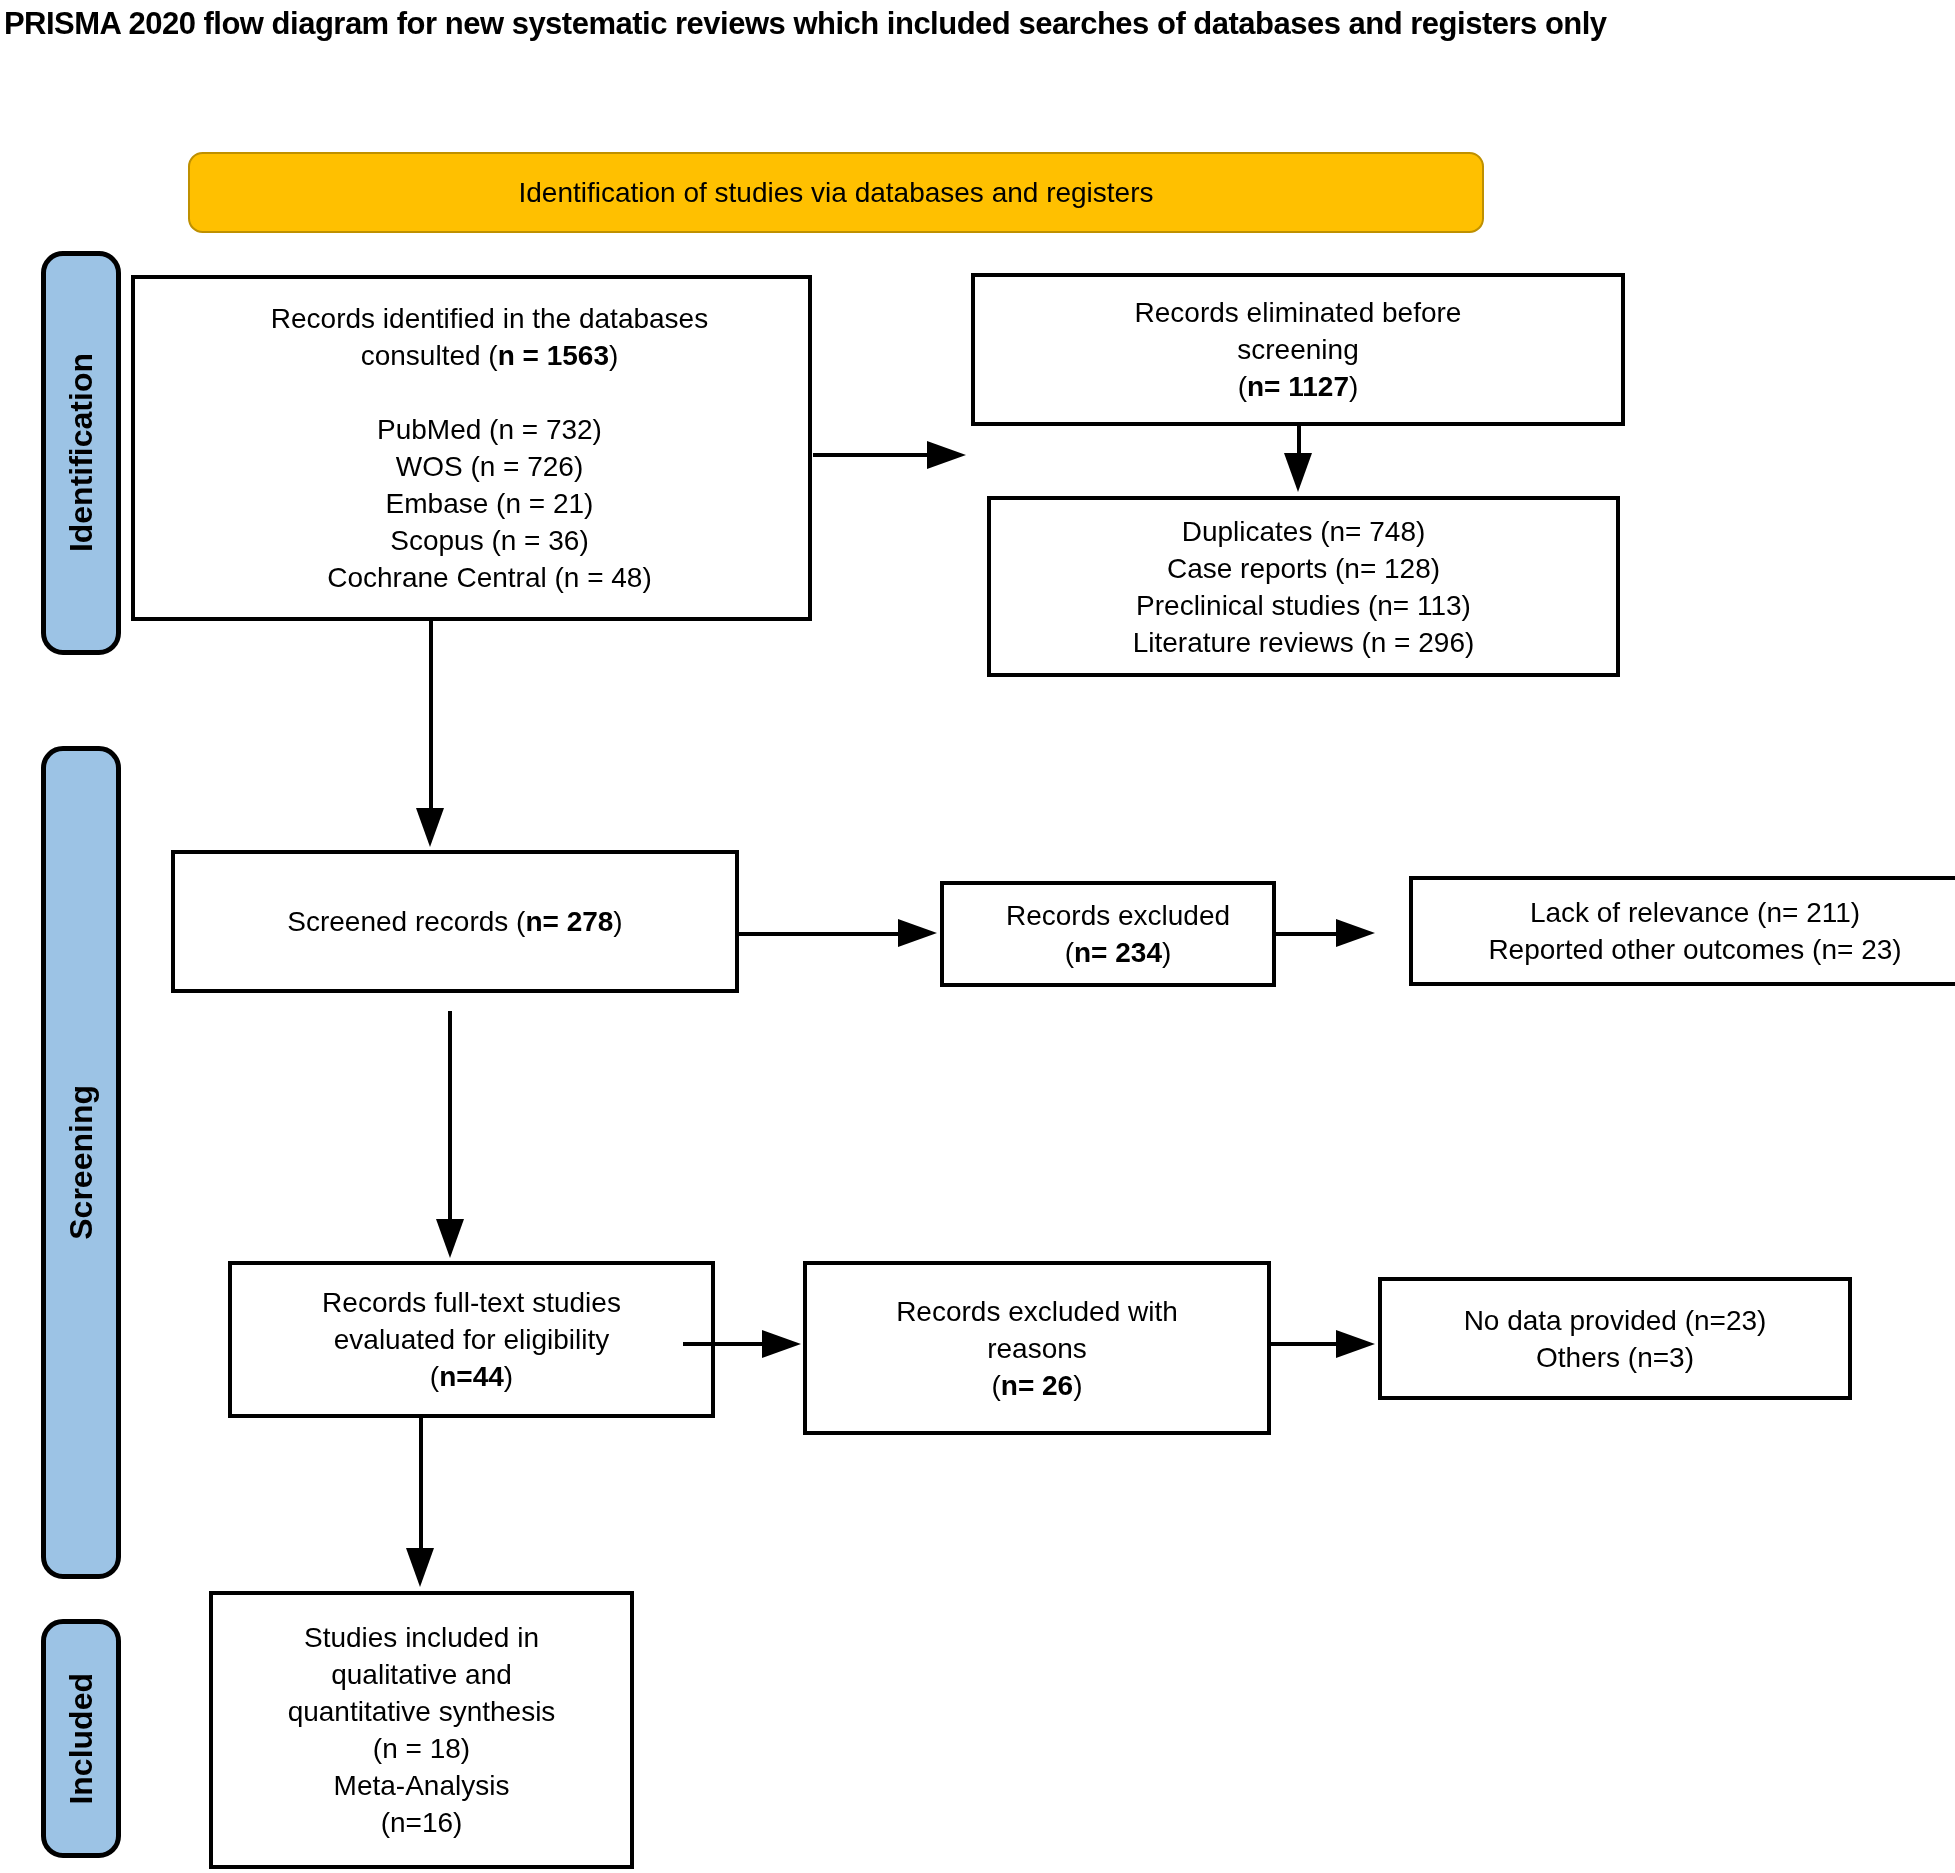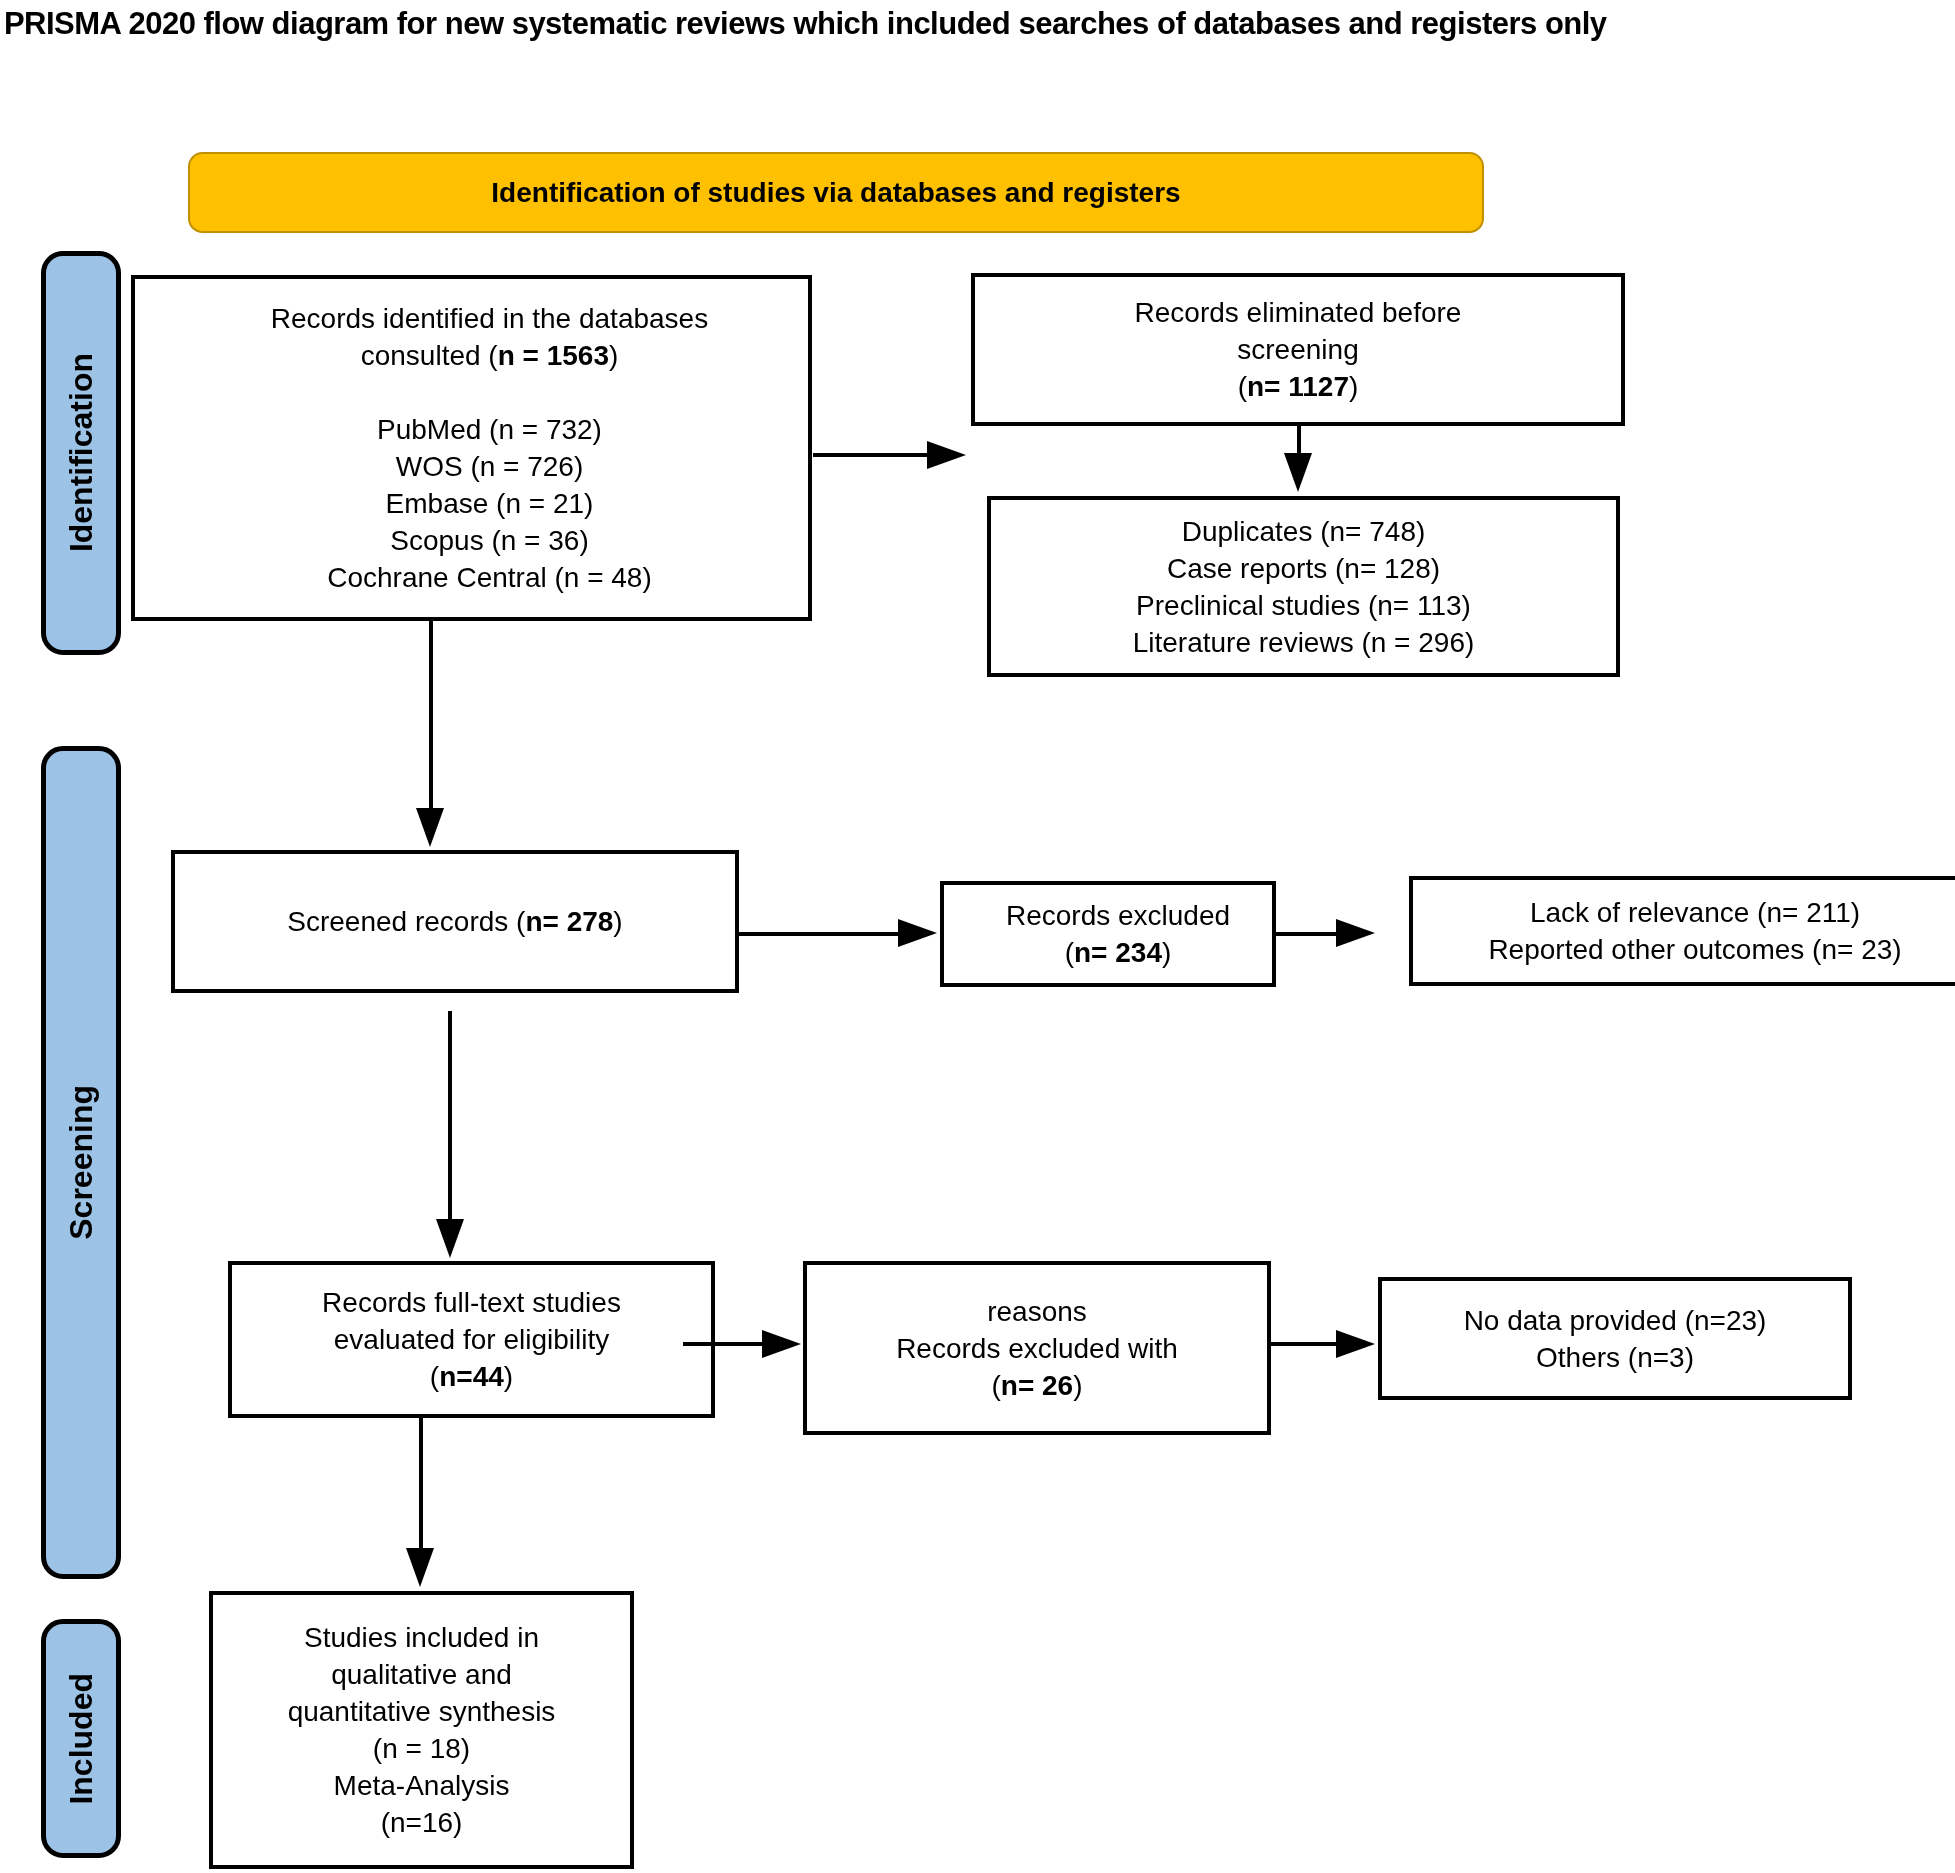--- a/index.html
+++ b/index.html
@@ -4,21 +4,21 @@
 <style>
   html,body{margin:0;padding:0;background:#ffffff;}
   body{font-family:"Liberation Sans",sans-serif;color:#000;}
   #canvas{position:relative;width:1955px;height:1873px;background:#fff;overflow:hidden;}
 
   .page-title{position:absolute;left:3.9px;top:5.8px;width:1947px;font-size:31px;font-weight:bold;letter-spacing:-0.5px;}
 
   .banner{position:absolute;left:188px;top:152px;width:1296px;height:81px;
     background:#FFC000;border:2.9px solid #BF9000;border-radius:14.6px;
     display:flex;align-items:center;justify-content:center;
-    font-size:28px;font-weight:bold;box-sizing:border-box;}
+    font-size:28px;font-weight:normal;box-sizing:border-box;}
 
   .stage{position:absolute;left:41px;width:80px;background:#9CC3E5;border:5.4px solid #000;
     border-radius:22px;display:flex;align-items:center;justify-content:center;box-sizing:border-box;}
   .stage span{writing-mode:vertical-rl;transform:rotate(180deg);font-size:32px;font-weight:bold;white-space:nowrap;}
   #stage-identification{top:251px;height:404px;}
   #stage-screening{top:746px;height:833px;}
   #stage-included{top:1619px;height:239px;}
 
   .box{position:absolute;background:#fff;border:4.9px solid #000;box-sizing:border-box;
     display:flex;flex-direction:column;align-items:center;justify-content:center;
@@ -103,22 +103,22 @@
     <div class="ln">Reported other outcomes (n= 23)</div>
   </div>
 
   <div class="box" id="box-fulltext">
     <div class="ln">Records full-text studies</div>
     <div class="ln">evaluated for eligibility</div>
     <div class="ln"><span>(</span><span class="b">n=44</span><span>)</span></div>
   </div>
 
   <div class="box" id="box-excl-reasons">
+    <div class="ln">Records excluded with</div>
     <div class="ln">reasons</div>
-    <div class="ln">Records excluded with</div>
     <div class="ln"><span>(</span><span class="b">n= 26</span><span>)</span></div>
   </div>
 
   <div class="box" id="box-nodata">
     <div class="ln">No data provided (n=23)</div>
     <div class="ln">Others (n=3)</div>
   </div>
 
   <div class="box" id="box-included">
     <div class="ln">Studies included in</div>

